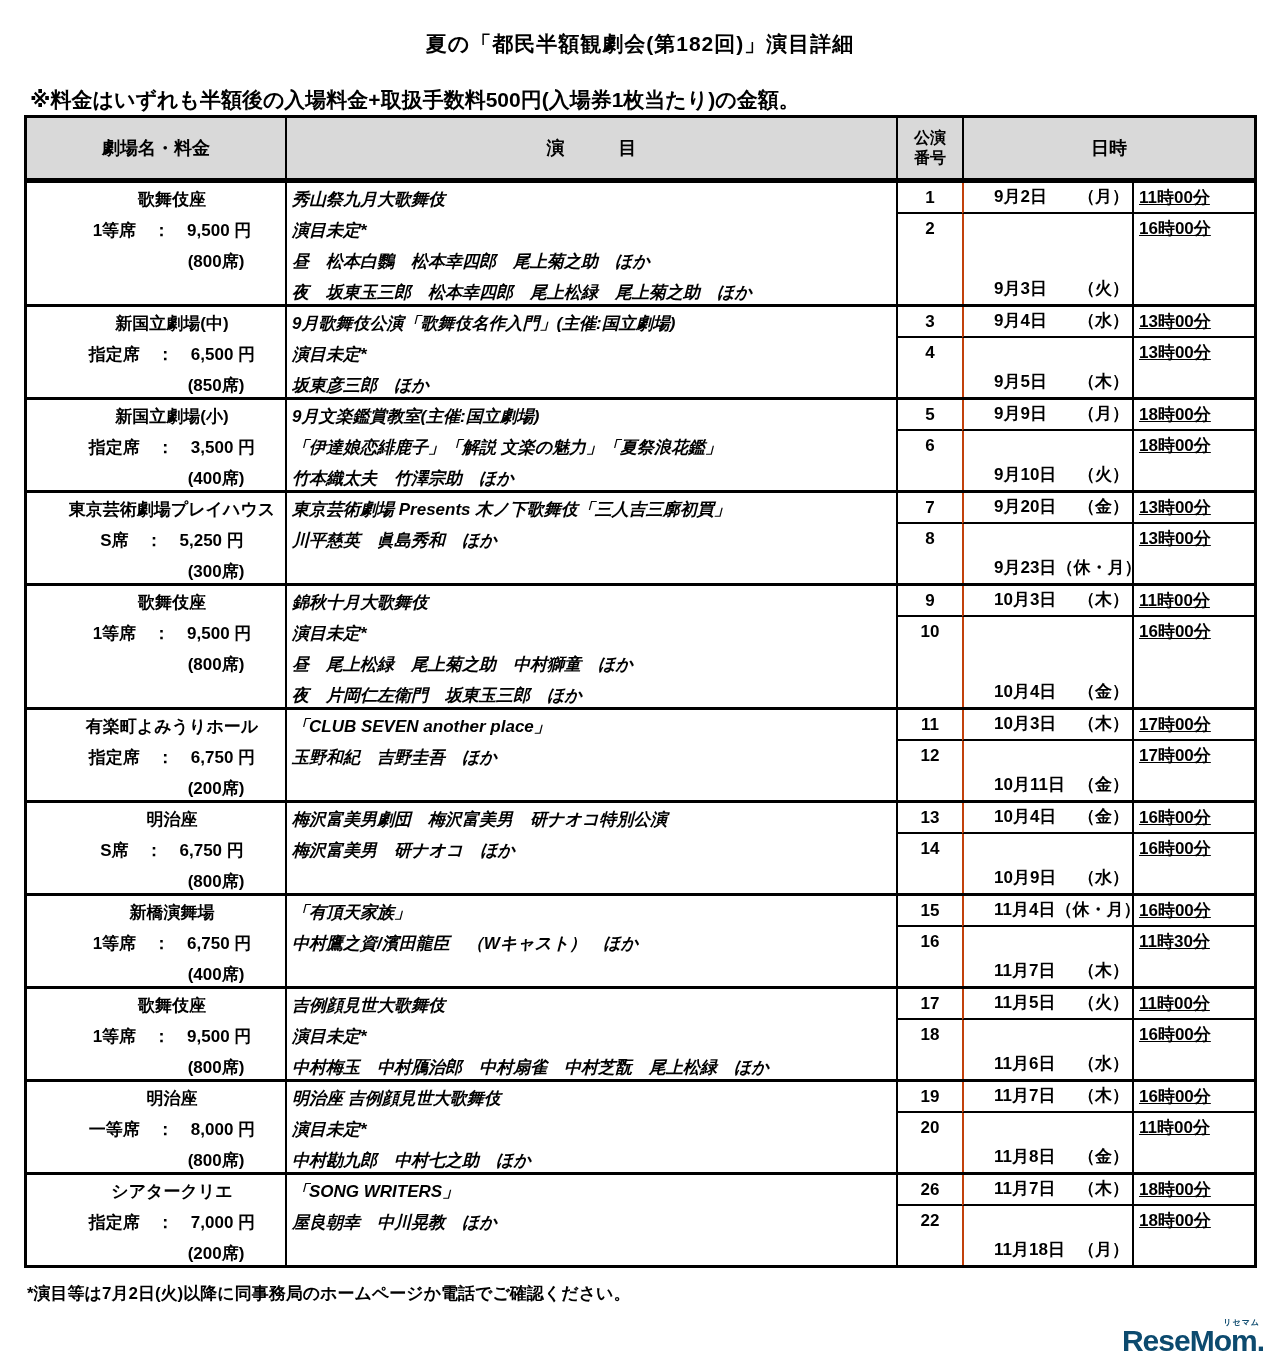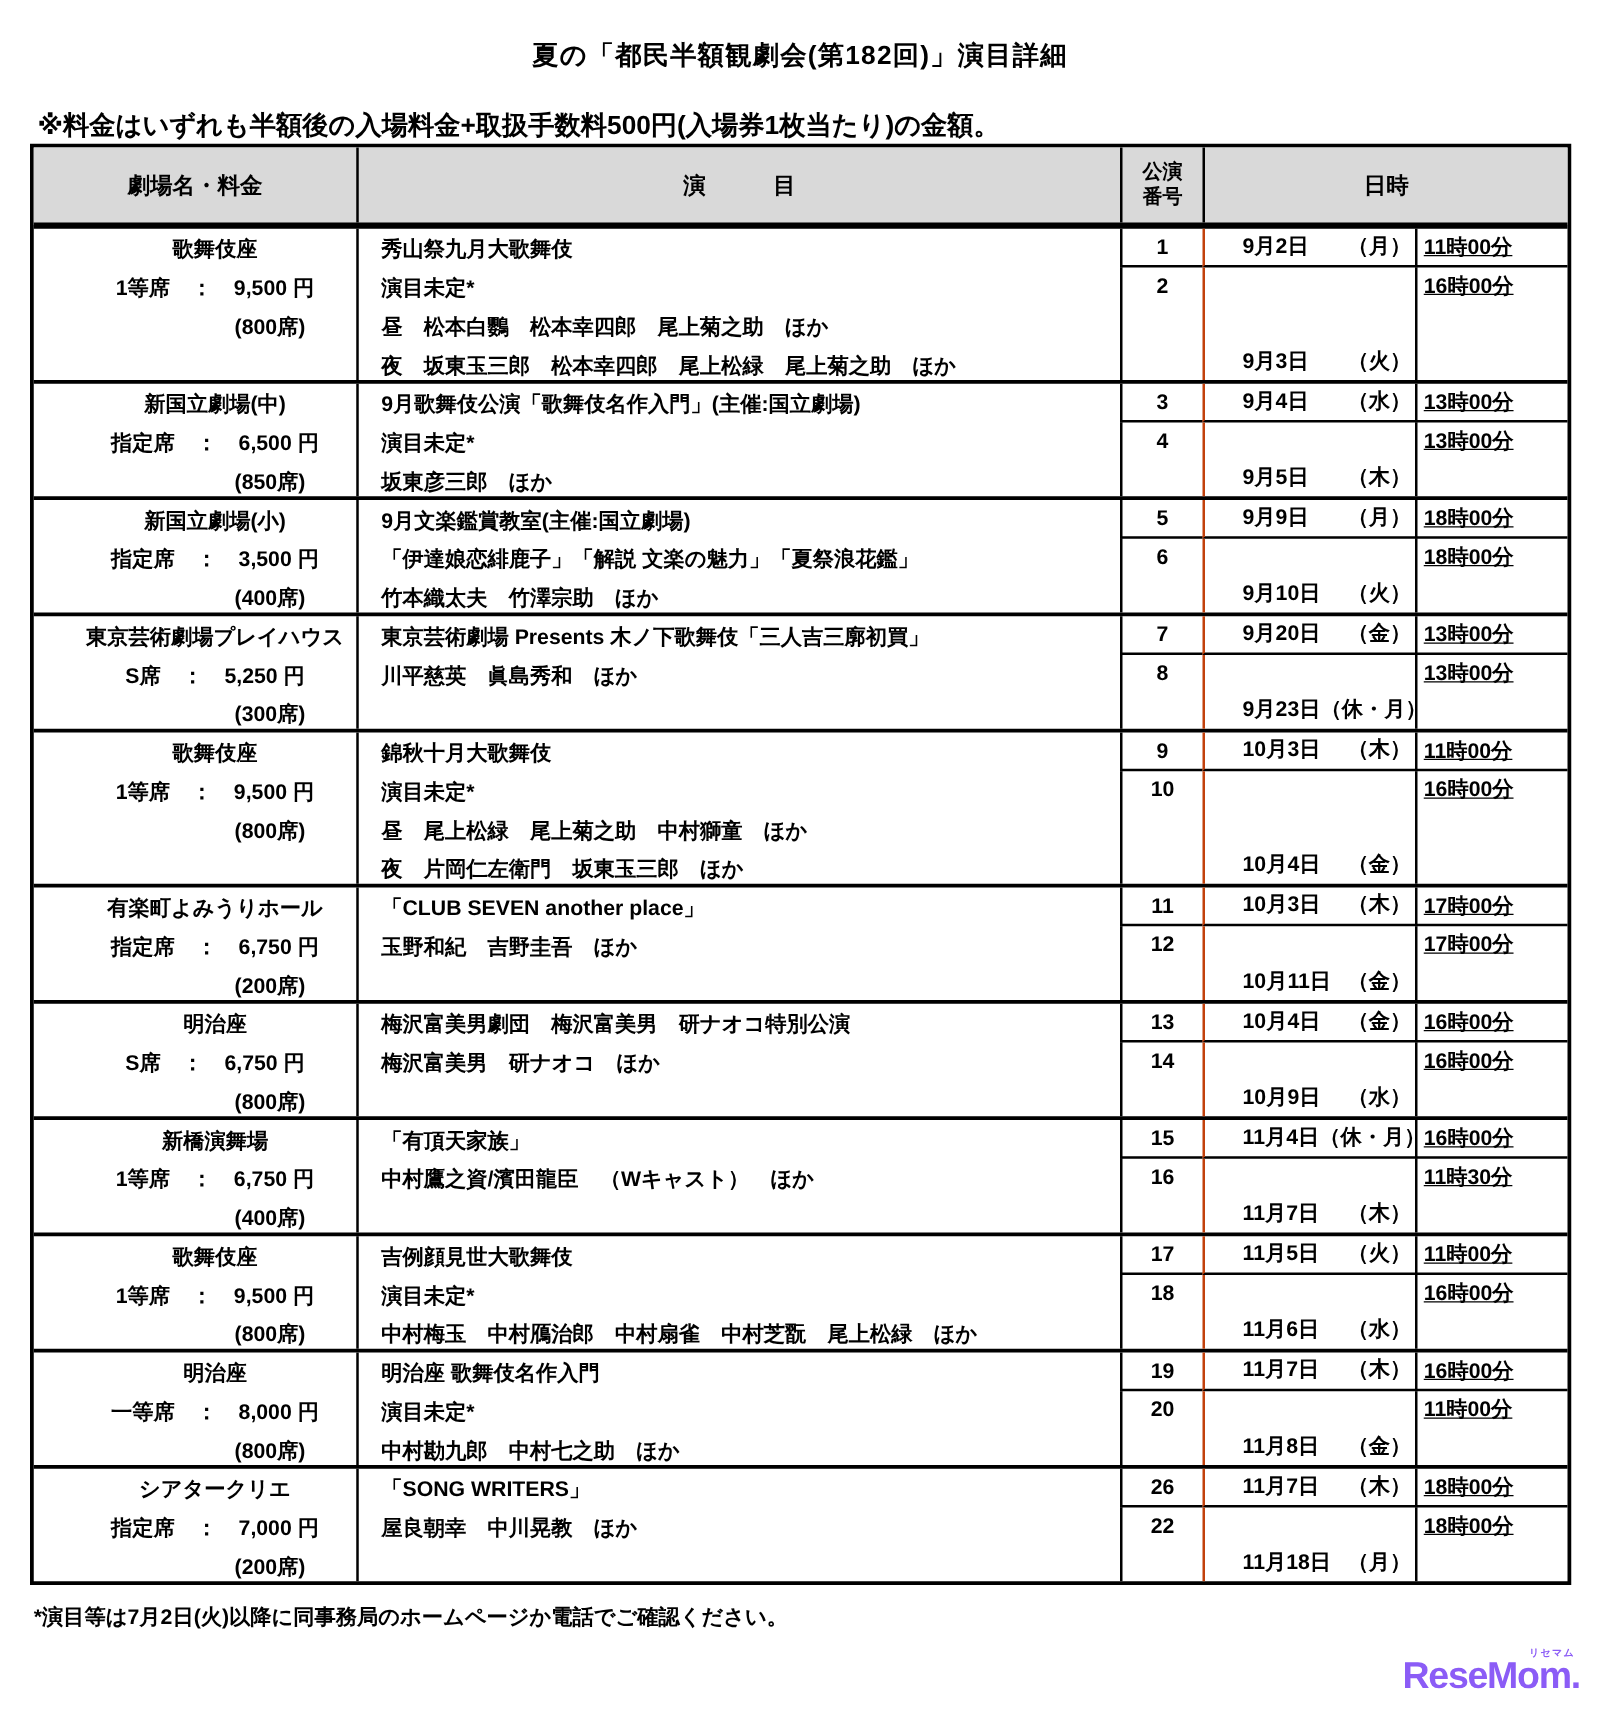--- a/index.html
+++ b/index.html
@@ -35,35 +35,35 @@
     display:grid; grid-template-columns:258px 611px 66px 170px 1fr;
     grid-template-rows:31px 1fr;
     border-top:3px solid #000; height:93px;
   }
   .block.tall{ height:124px; }
   .cell{ font-size:17px; line-height:30px; }
   .venue{ grid-row:1 / 3; grid-column:1; padding-top:1px; }
   .vline{ line-height:31px; text-align:center; white-space:nowrap;margin-left:32px; }
   .vcap{ padding-left:88px; }
   .program{ grid-row:1 / 3; grid-column:2; border-left:2px solid #000; padding-top:1px; }
-  .pline{ line-height:31px; padding-left:18px; white-space:nowrap; }
+  .pline{ line-height:31px; padding-left:5px; white-space:nowrap;font-style:italic; }
   .num{ border-left:2px solid #000; text-align:center; }
   .date{
     border-left:2px solid #c2410c; display:flex;
     justify-content:space-between; padding:0 3px 0 30px; white-space:nowrap;align-items:flex-end;
   }
   .time{ border-left:2px solid #000; padding-left:5px; white-space:nowrap;text-decoration:underline; }
   .rA{ grid-row:1; border-bottom:2px solid #000; }
   .rB{ grid-row:2; }
   .c3{ grid-column:3; } .c4{ grid-column:4; } .c5{ grid-column:5; }
   .footnote{
     position:absolute; top:1282px; left:27px; font-size:17px;
   }
   .logo{
-    position:absolute; top:1324px; right:16px; color:#8b5cf6;
+    position:absolute; top:1324px; right:16px; color:#0c4a6e;
   }
   .logo-text{ font-size:30px; letter-spacing:-1px; position:relative; display:inline-block; }
   .logo-ruby{ position:absolute; top:-7px; right:4px; font-size:8px; letter-spacing:1px; }
 </style>
 </head>
 <body>
 
 <div class="title">夏の「都民半額観劇会(第182回)」演目詳細</div>
 <div class="note">※料金はいずれも半額後の入場料金+取扱手数料500円(入場券1枚当たり)の金額。</div>
 
@@ -299,21 +299,21 @@
     <div class="cell time rB c5">16時00分</div>
   </div>
 
   <div class="block">
     <div class="cell venue">
       <div class="vline">明治座</div>
       <div class="vline">一等席　：　8,000 円</div>
       <div class="vline vcap">(800席)</div>
     </div>
     <div class="cell program">
-      <div class="pline">明治座 歌舞伎名作入門</div>
+      <div class="pline">明治座 吉例顔見世大歌舞伎</div>
       <div class="pline">演目未定*</div>
       <div class="pline">中村勘九郎　中村七之助　ほか</div>
     </div>
     <div class="cell num rA c3">19</div>
     <div class="cell date rA c4">
         <span>11月7日</span>
         <span>（木）</span>
       </div>
     <div class="cell time rA c5">16時00分</div>
     <div class="cell num rB c3">20</div>

